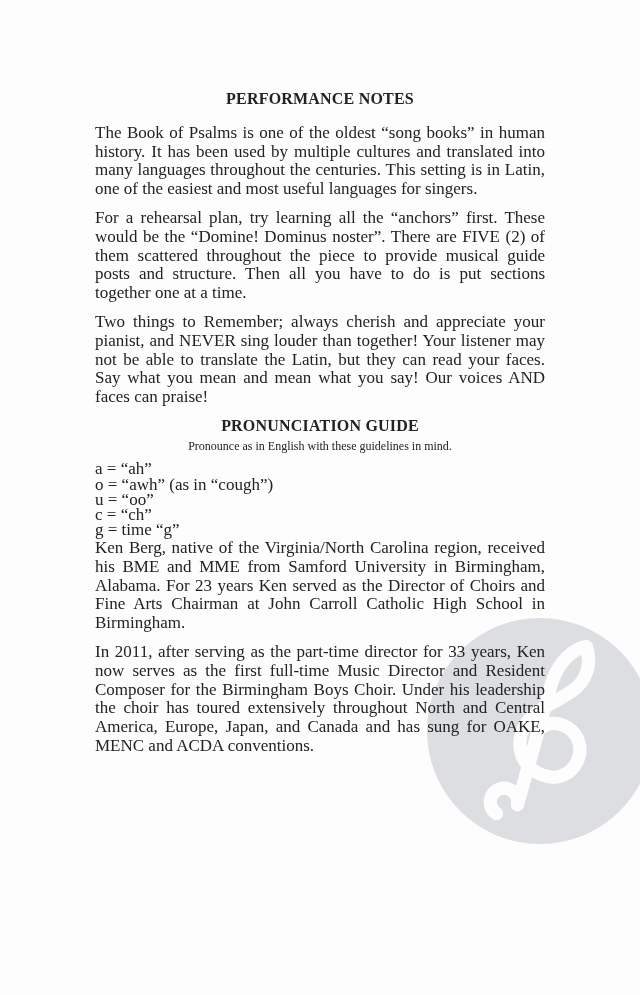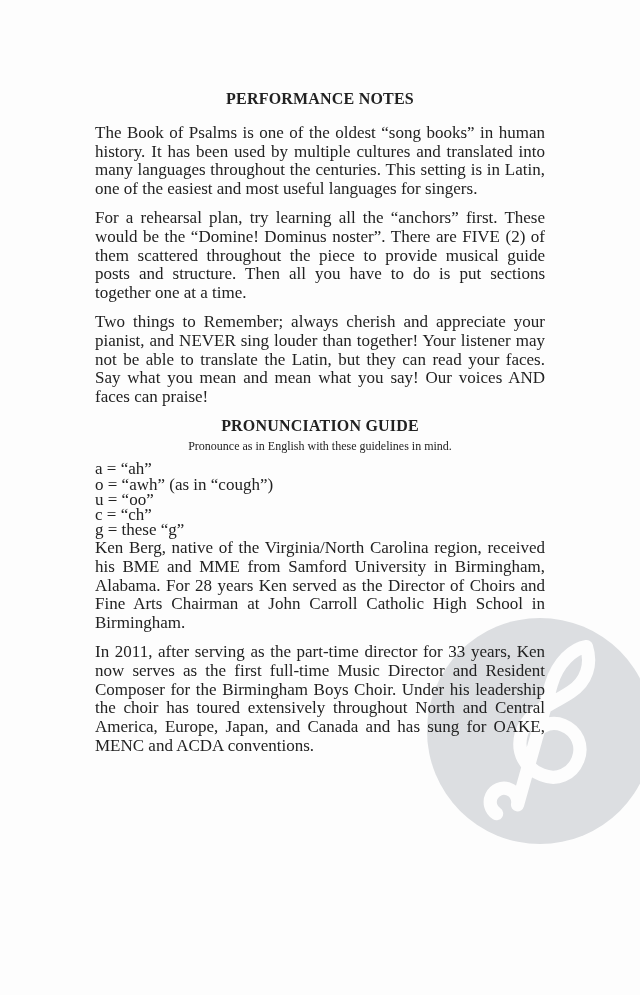--- a/index.html
+++ b/index.html
@@ -88,24 +88,24 @@
 
     <h1 class="sec-heading pron">PRONUNCIATION GUIDE</h1>
 
     <p class="subtitle">Pronounce as in English with these guidelines in mind.</p>
 
     <div class="rules">
       <div class="rule-line">a = “ah”</div>
       <div class="rule-line">o = “awh” (as in “cough”)</div>
       <div class="rule-line">u = “oo”</div>
       <div class="rule-line">c = “ch”</div>
-      <div class="rule-line">g = these “g”</div>
+      <div class="rule-line">g = time “g”</div>
     </div>
 
 
-    <p class="body"><b class="lead">Ken Berg,</b><span> native of the Virginia/North Carolina region, received his BME and MME from Samford University in Birmingham, Alabama. For 28 years Ken served as the Director of Choirs and Fine Arts Chairman at John Carroll Catholic High School in Birmingham.</span></p>
+    <p class="body"><b class="lead">Ken Berg,</b><span> native of the Virginia/North Carolina region, received his BME and MME from Samford University in Birmingham, Alabama. For 23 years Ken served as the Director of Choirs and Fine Arts Chairman at John Carroll Catholic High School in Birmingham.</span></p>
 
 
     <p class="body">In 2011, after serving as the part-time director for 33 years, Ken now serves as the first full-time Music Director and Resident Composer for the Birmingham Boys Choir. Under his leadership the choir has toured extensively throughout North and Central America, Europe, Japan, and Canada and has sung for OAKE, MENC and ACDA conventions.</p>
 
 
   </div>
 </div>
 
 </body></html>

